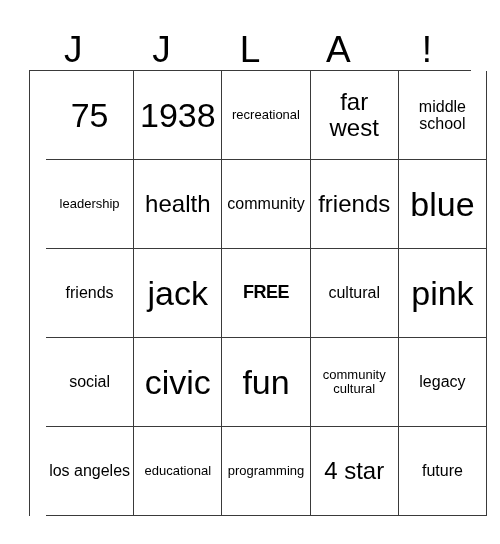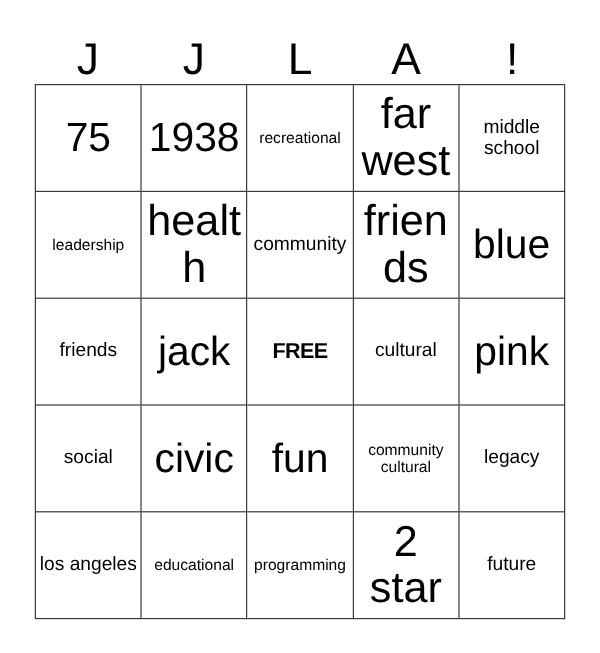--- a/index.html
+++ b/index.html
@@ -41,20 +41,21 @@
   .grid {
     width: 442px;
     border-left: 1px solid #3a3a3a;
     border-top: 1px solid #3a3a3a;
     box-sizing: border-box;
   }
   .grid-row {
     display: flex;
     width: 100%;
     height: 89px;
+    margin-left: 16px;
   }
   .cell {
     flex: 1 1 0;
     border-right: 1px solid #3a3a3a;
     border-bottom: 1px solid #3a3a3a;
     box-sizing: border-box;
     display: flex;
     align-items: center;
     justify-content: center;
     text-align: center;
@@ -63,21 +64,21 @@
   }
   .cell-text {
     display: block;
     width: 100%;
     line-height: 1.08;
     word-break: break-word;
   }
 
   
   .sz-xl  { font-size: 34px; }
-  .sz-lg  { font-size: 36px; }
+  .sz-lg  { font-size: 24px; }
   .sz-md  { font-size: 16px; }
   .sz-sm  { font-size: 16px; }
   .sz-xs  { font-size: 13px; }
   .free   { font-size: 18px; font-weight: bold; letter-spacing: -0.5px; }
 </style>
 </head>
 <body>
 
 <div class="bingo-card">
 
@@ -167,21 +168,21 @@
       <div class="cell">
           <span class="cell-text sz-md">los angeles</span>
         </div>
       <div class="cell">
           <span class="cell-text sz-xs">educational</span>
         </div>
       <div class="cell">
           <span class="cell-text sz-xs">programming</span>
         </div>
       <div class="cell">
-          <span class="cell-text sz-lg">2 star</span>
+          <span class="cell-text sz-lg">4 star</span>
         </div>
       <div class="cell">
           <span class="cell-text sz-md">future</span>
         </div>
     </div>
 
   </div>
 </div>
 
 </body></html>

